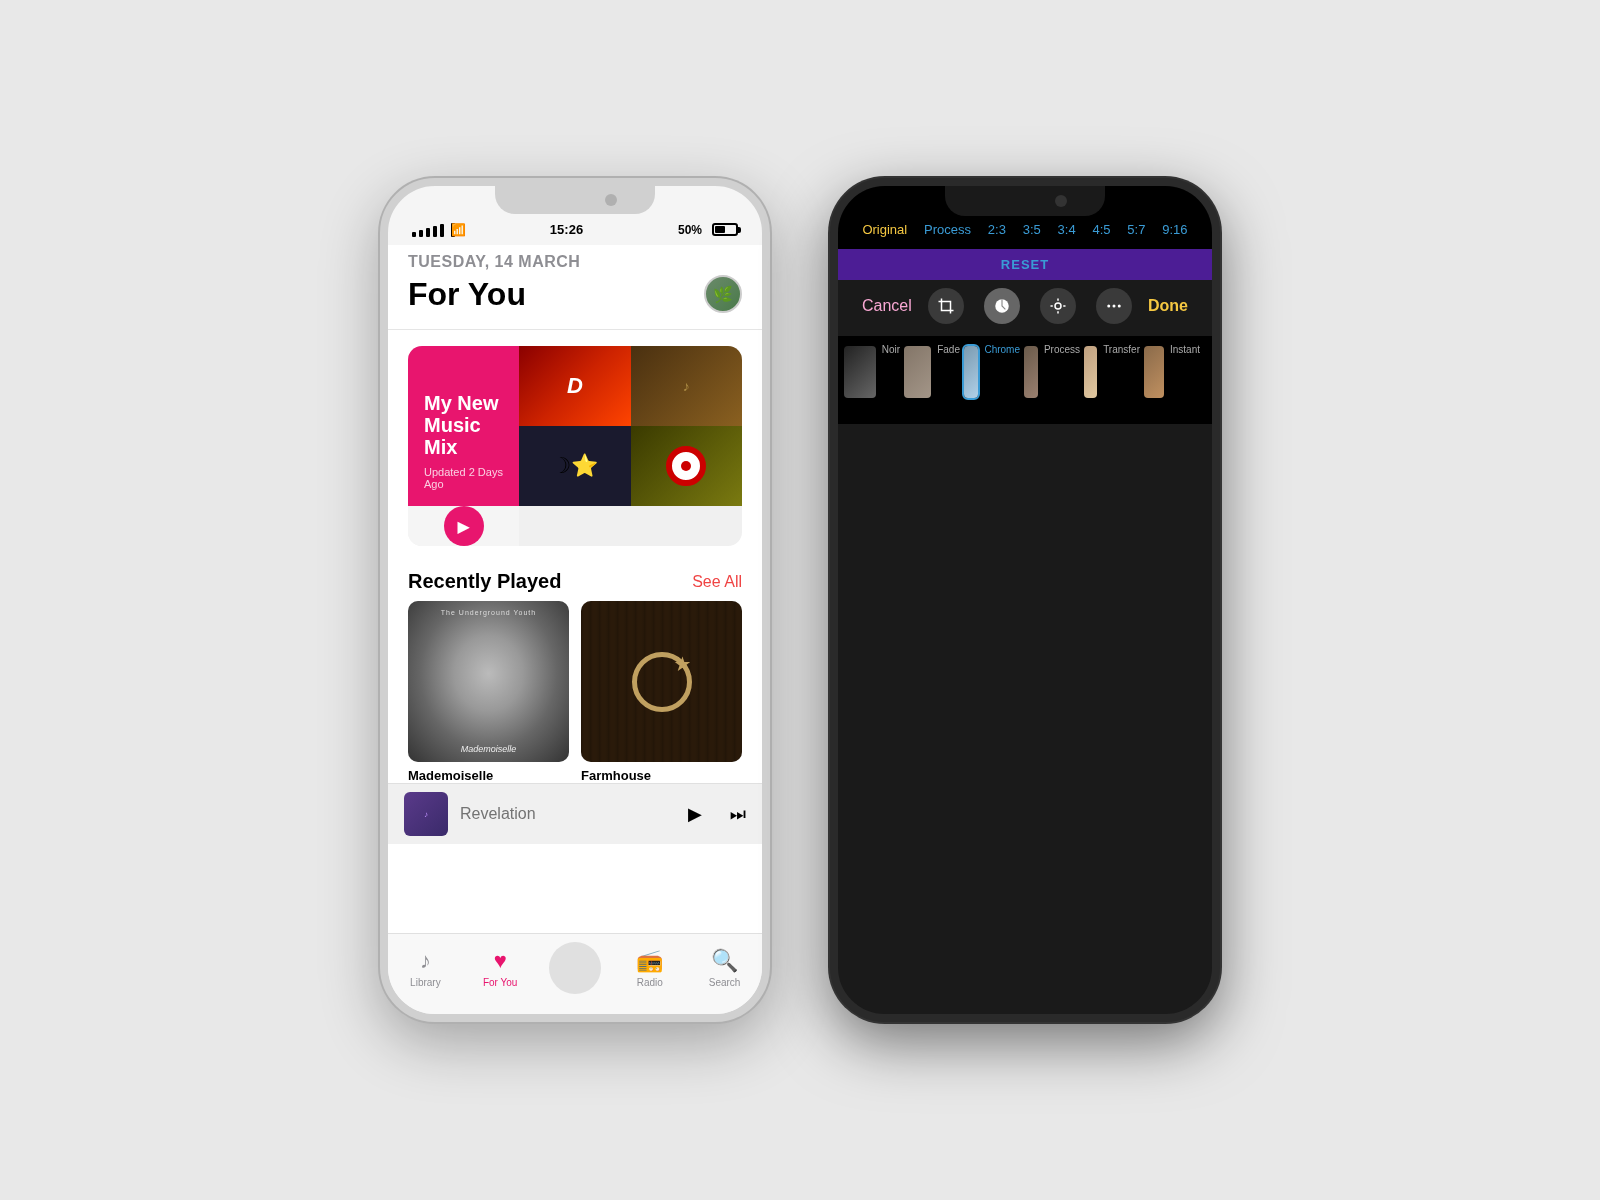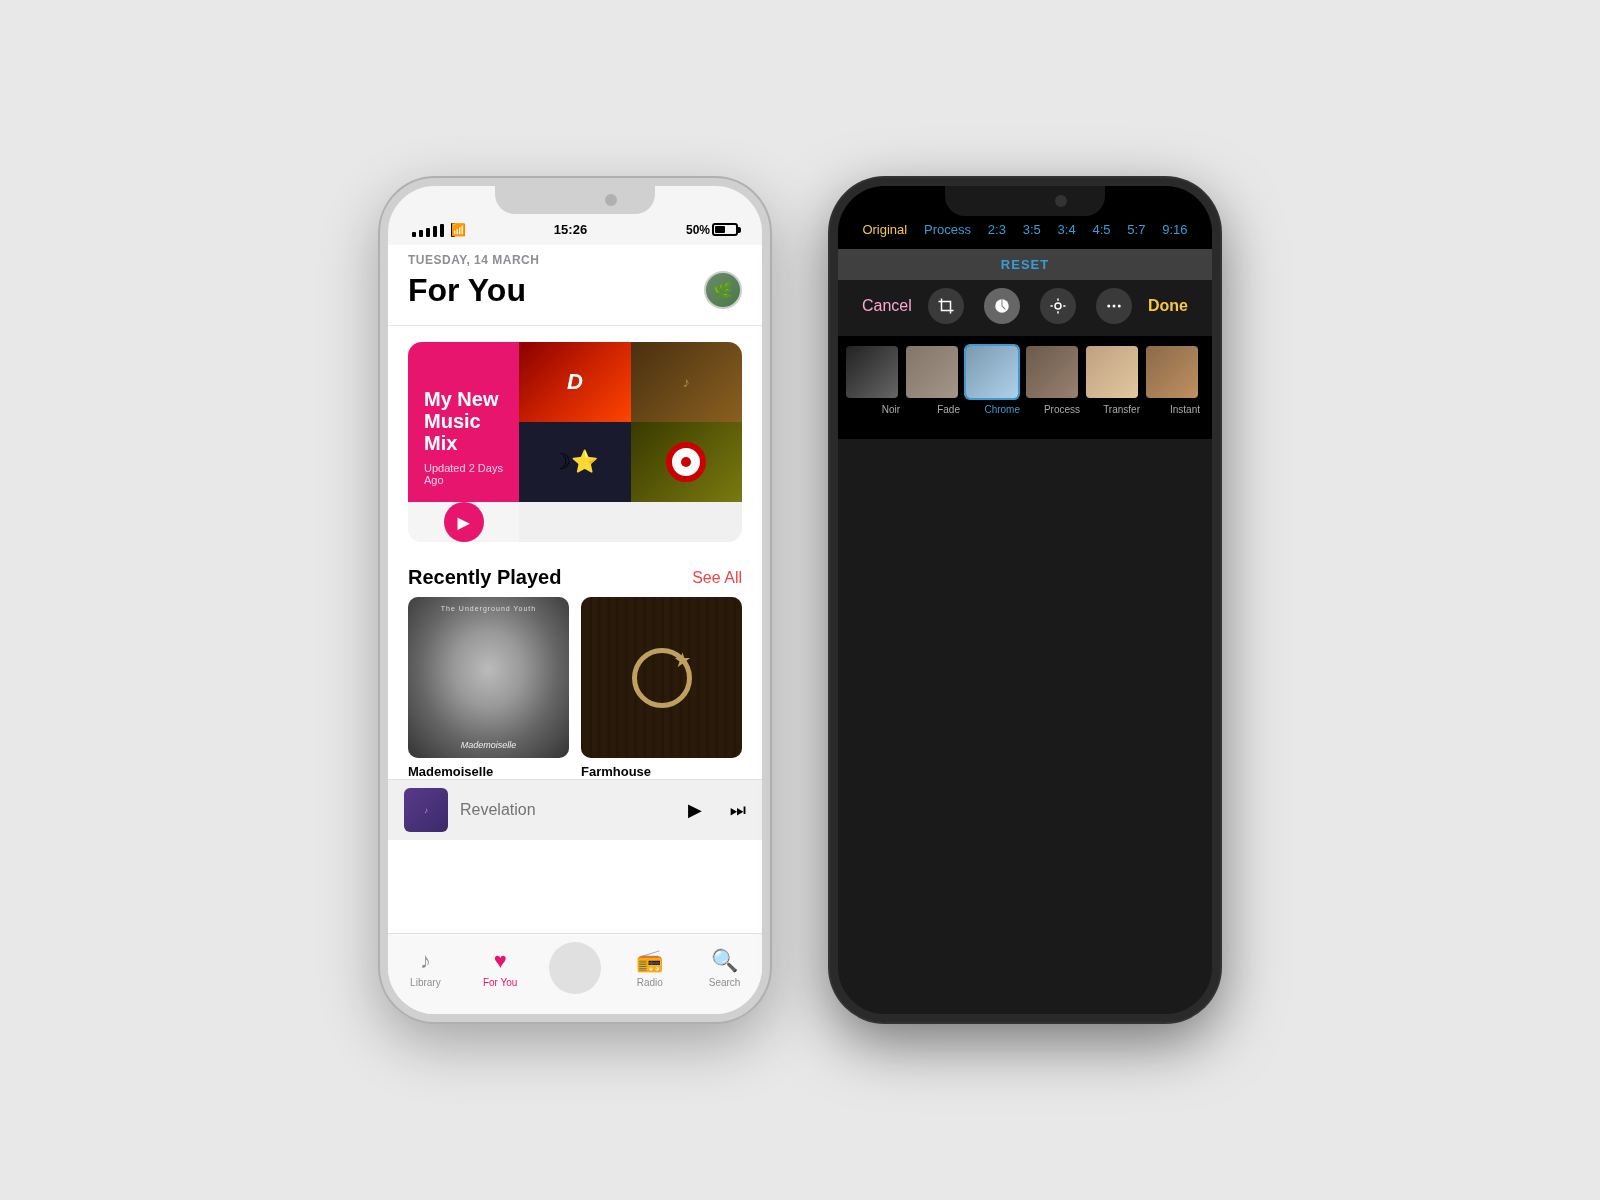--- a/index.html
+++ b/index.html
@@ -54,21 +54,21 @@
       justify-content: space-between;
       padding: 36px 24px 8px;
       font-size: 13px;
       font-weight: 600;
       color: #000;
     }
     .status-left-signal { display: flex; gap: 3px; align-items: flex-end; }
     .status-left-signal span {
       display: block; width: 4px; background: #000; border-radius: 1px;
     }
-    .status-left-right { display: flex; align-items: center; gap: 2px; font-size: 12px; }
+    .status-left-right { display: flex; align-items: center; gap: 10px; font-size: 12px; }
     .battery-icon {
       width: 26px; height: 13px; border: 2px solid #000; border-radius: 3px;
       position: relative; display: flex; align-items: center; padding: 1px;
     }
     .battery-icon::after {
       content: ''; position: absolute; right: -5px; top: 50%;
       transform: translateY(-50%);
       width: 3px; height: 6px; background: #000; border-radius: 0 2px 2px 0;
     }
     .battery-fill {
@@ -79,21 +79,21 @@
       flex: 1;
       overflow: hidden;
       background: #fff;
     }
 
     .music-header {
       padding: 8px 20px 16px;
       border-bottom: 1px solid #e5e5e5;
     }
     .music-date {
-      font-size: 12px;
+      font-size: 16px;
       font-weight: 600;
       color: #8e8e93;
       letter-spacing: 0.5px;
       margin-bottom: 4px;
     }
     .music-title-row {
       display: flex;
       align-items: center;
       justify-content: space-between;
     }
@@ -295,21 +295,21 @@
       bottom: 20%; right: 5%;
       background: rgba(80,120,180,0.7);
       color: #fff;
       font-size: 9px;
       padding: 4px 6px;
       border-radius: 4px;
     }
 
     
     .reset-bar {
-      background: #404040;
+      background: #4c1d95;
       display: flex;
       align-items: flex-end;
       justify-content: center;
       padding: 8px;
     }
     .reset-btn {
       font-size: 13px;
       font-weight: 600;
       color: #3a9bd5;
       letter-spacing: 1px;
@@ -340,21 +340,21 @@
       background: #000;
       display: flex;
       align-items: flex-start;
       padding: 8px 4px 4px;
       gap: 2px;
       overflow: hidden;
     }
     .filter-thumb {
       width: 58px;
       flex-shrink: 0;
-      display: flex; flex-direction: column; align-items: flex-end; gap: 4px;
+      display: flex; flex-direction: row; align-items: flex-start; gap: 4px;
     }
     .filter-img {
       width: 56px; height: 56px;
       border-radius: 6px;
       overflow: hidden;
       border: 2px solid transparent;
     }
     .filter-img.selected { border-color: #3a9bd5; }
     .filter-img-inner {
       width: 100%; height: 100%;

